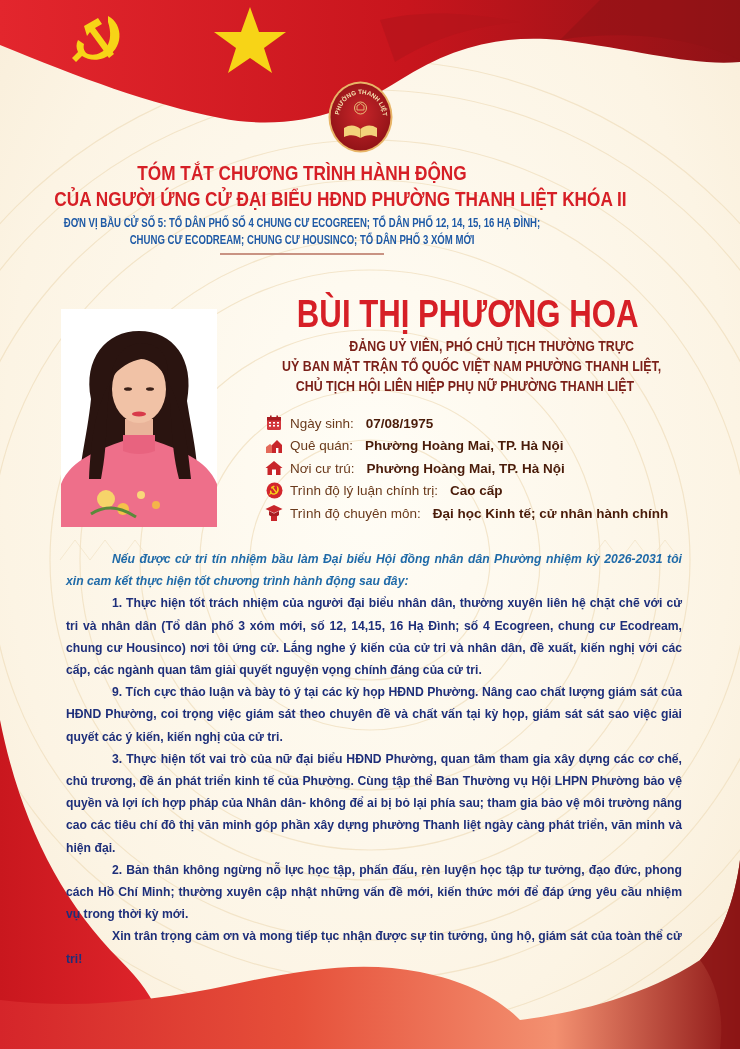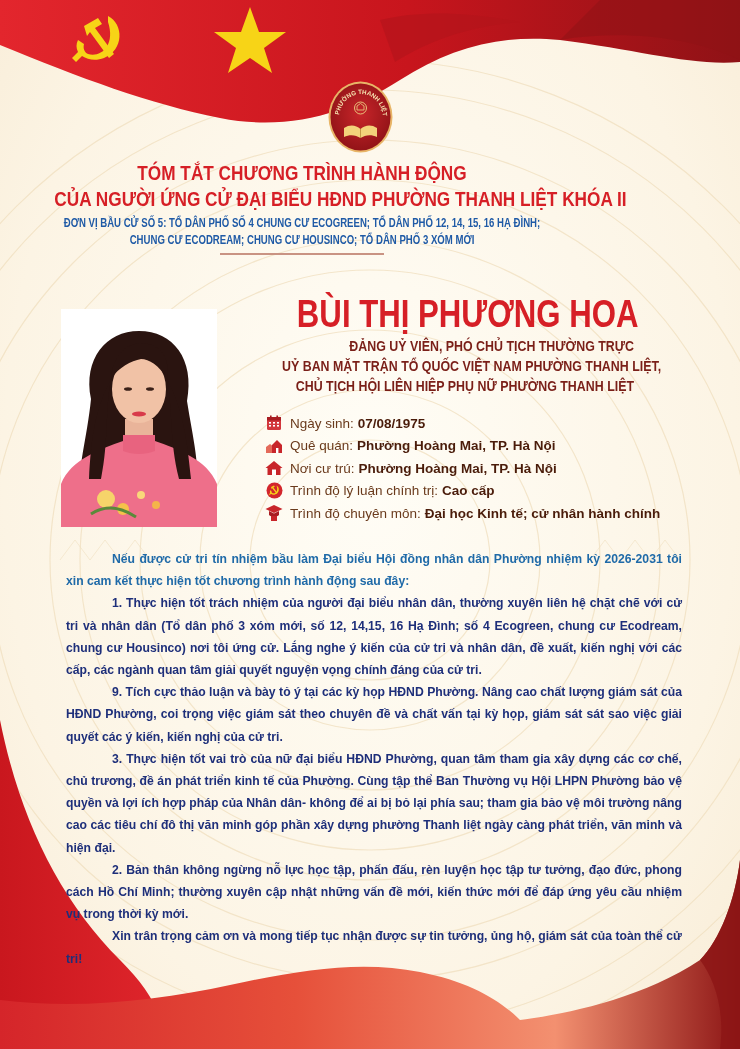--- a/index.html
+++ b/index.html
@@ -12,24 +12,24 @@
   .subtitle-line { font-family: "Liberation Sans", sans-serif; font-weight: bold; color: #1f5aa6; font-size: 12px; line-height: 17px; transform: scaleX(0.80); transform-origin: center; white-space: nowrap; }
   .title-divider { width: 164px; height: 2px; background: #c99383; margin: 4px auto 0 auto; }
   .photo { position: absolute; left: 61px; top: 309px; width: 156px; height: 218px; background: #fff; overflow: hidden; }
   .name-block { position: absolute; left: 238px; top: 292px; width: 440px; text-align: right; }
   .candidate-name { font-weight: bold; color: #d61f26; font-size: 38px; line-height: 44px; transform: scaleX(0.82); transform-origin: center; white-space: nowrap; }
   .position-line { font-weight: bold; color: #7a1f18; font-size: 15.5px; line-height: 20px; transform: scaleX(0.80); transform-origin: center; white-space: nowrap; }
   .info-list { position: absolute; left: 265px; top: 412px; width: 460px; }
   .info-row { display: flex; align-items: center; height: 22.5px; font-size: 13.5px; color: #5a2a14; white-space: nowrap; }
   .info-icon { width: 18px; height: 18px; margin-right: 7px; flex: 0 0 18px; display: flex; align-items: center; justify-content: center; }
   .info-label { color: #6a3a1c; }
-  .info-value { font-weight: bold; color: #4a1c0a; margin-left: 4px; }
+  .info-value { font-weight: bold; color: #4a1c0a; margin-left: 12px; }
   .body-text { position: absolute; left: 66px; top: 548px; width: 616px; font-family: "Liberation Sans", sans-serif; font-size: 12.2px; line-height: 22.2px; color: #1e2f7a; font-weight: bold; text-align: justify; }
   .body-text p { margin: 0; text-indent: 46px; }
-  .body-text p.intro { color: #1f6aa8; }
+  .body-text p.intro { color: #1f6aa8; font-style: italic; }
   .body-text p.closing { text-align: left; text-indent: 46px; }
 </style>
 </head>
 <body>
 
 <div class="canvas">
 
   <svg class="bg-svg" width="740" height="1049" viewBox="0 0 740 1049">
     <defs>
       <linearGradient id="topRed" x1="0" y1="0" x2="1" y2="0">

